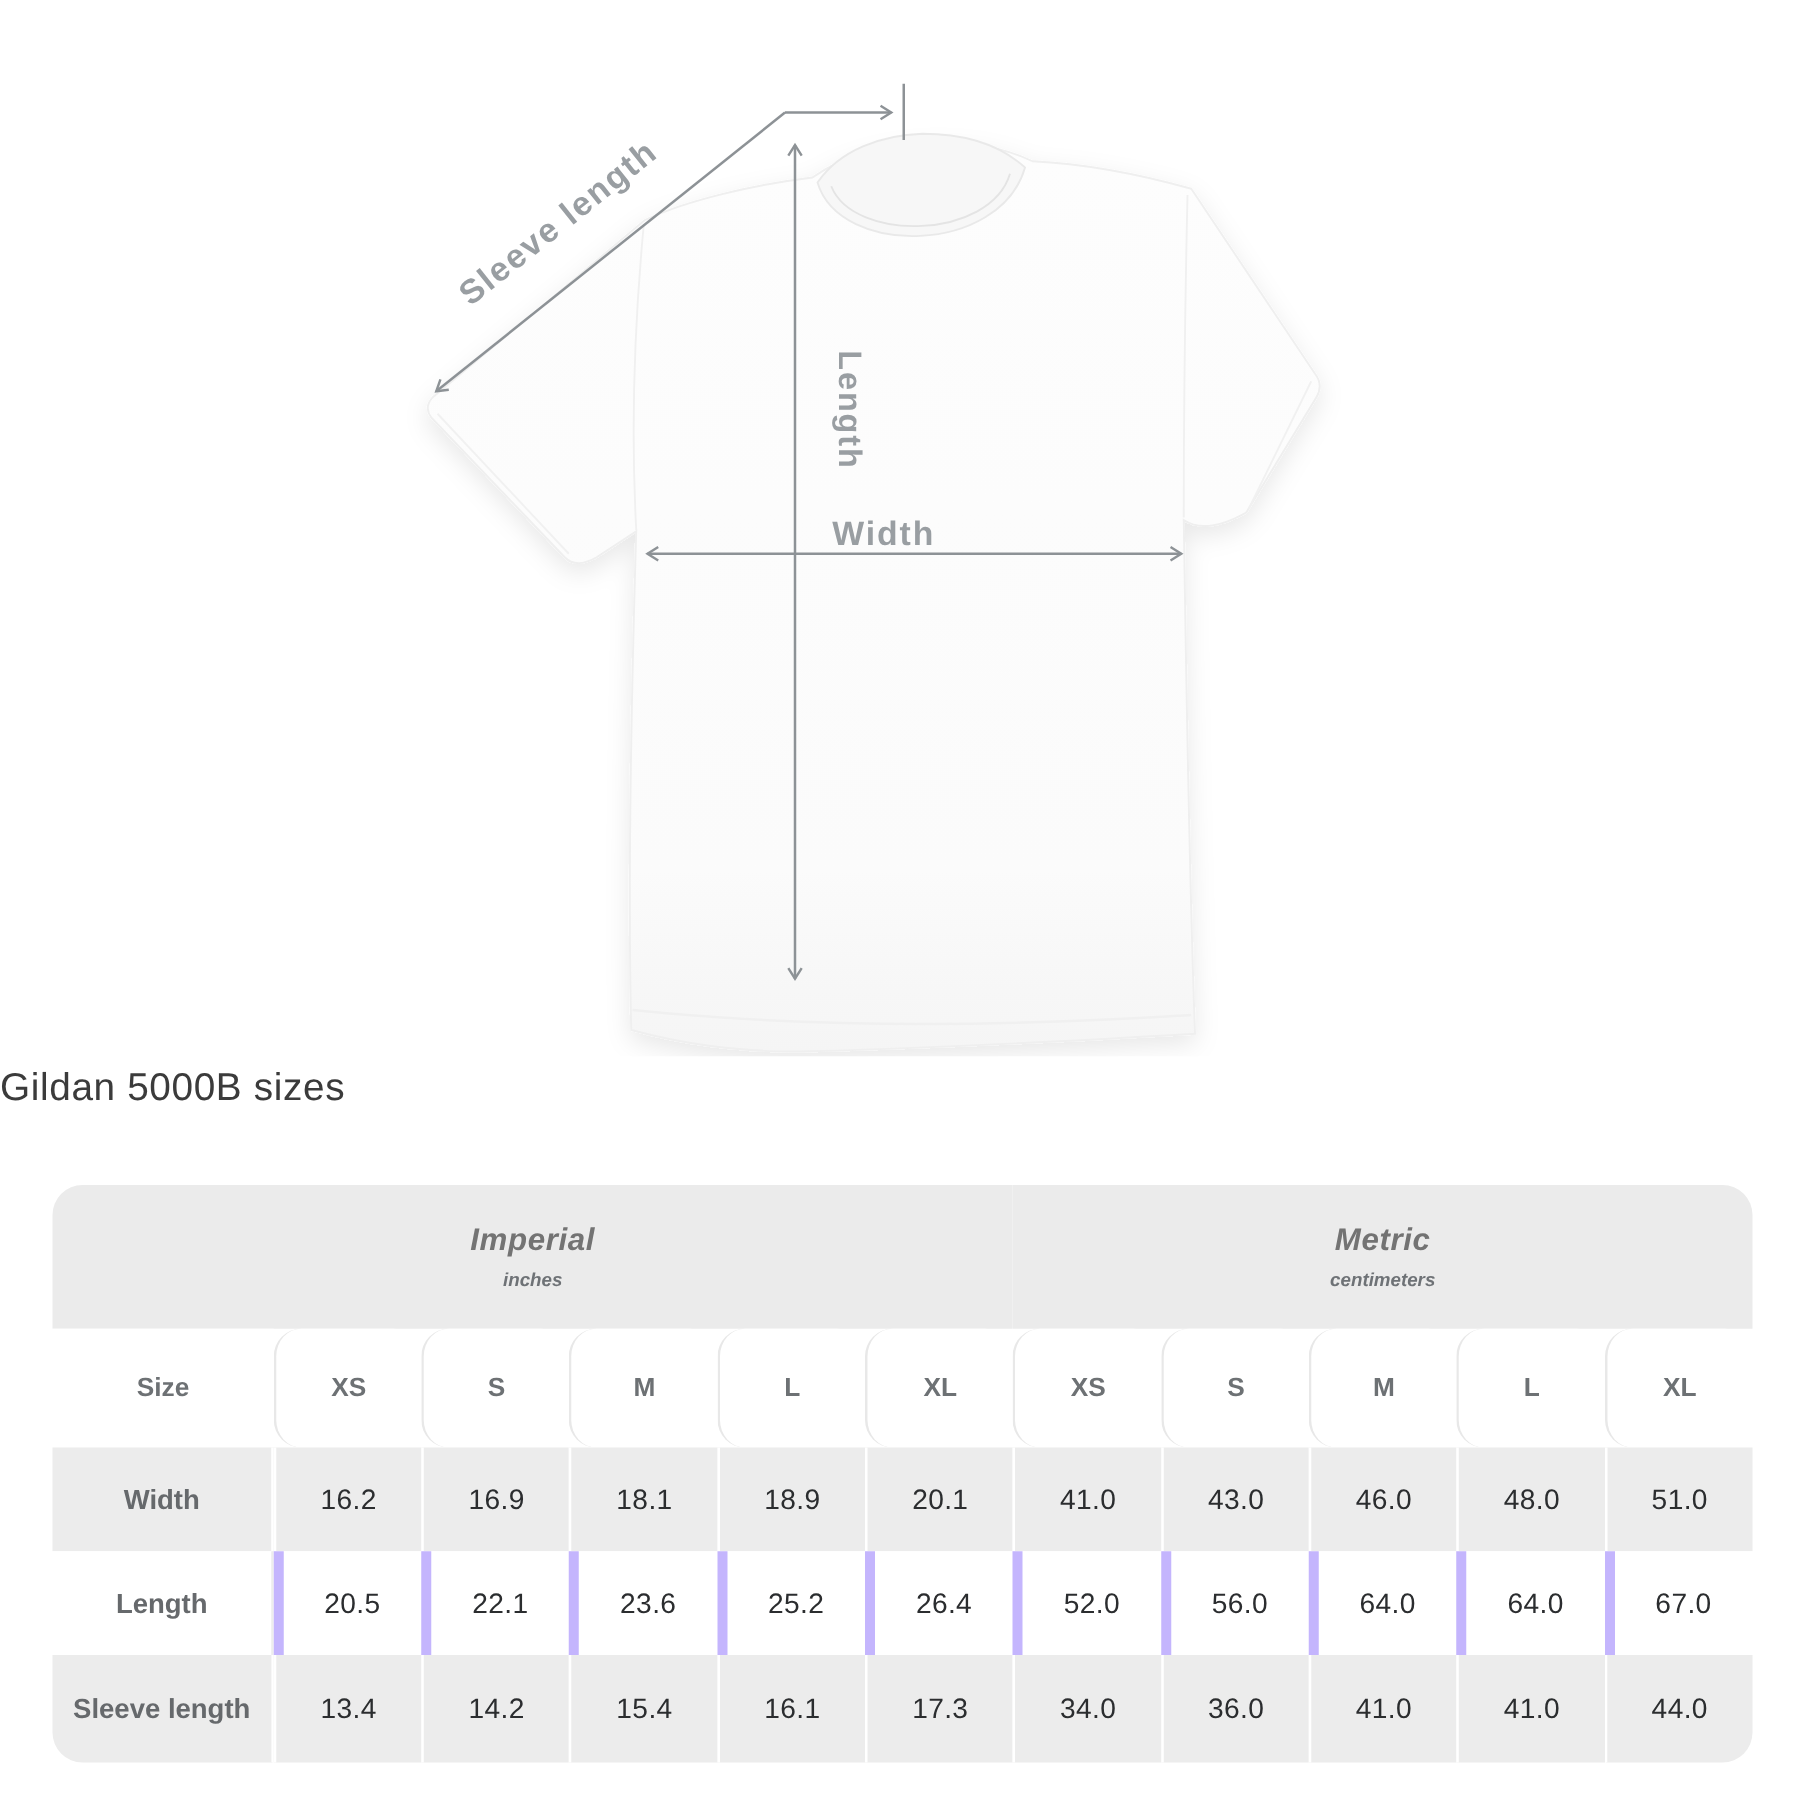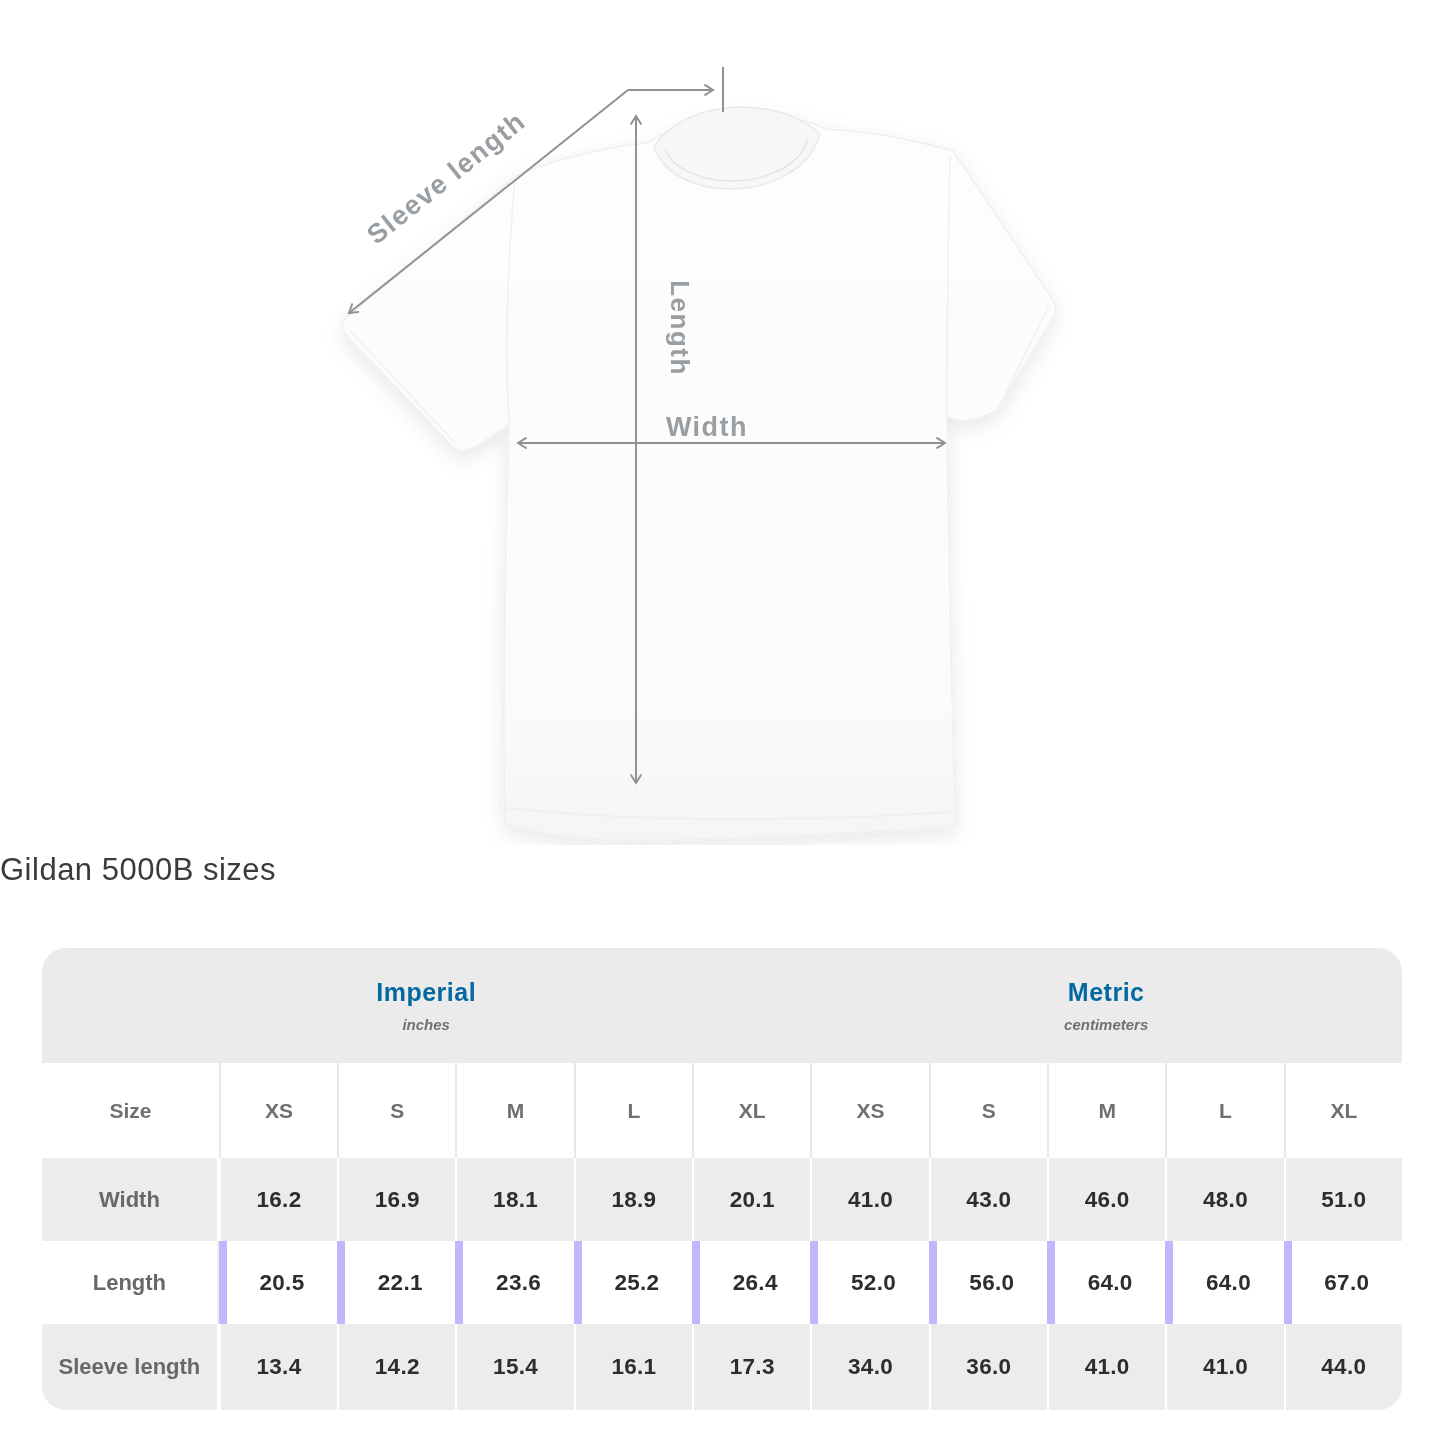--- a/index.html
+++ b/index.html
@@ -34,31 +34,31 @@
   col.c-size{width:8.7%;}
   .size-chart th,.size-chart td{
     padding:0;text-align:center;vertical-align:middle;
     font-family:"Liberation Sans", sans-serif;
   }
   
   tr.band{height:115px;}
   tr.band th{background:#ebebeb;border:none;}
   th.band-left{border-top-left-radius:24px;}
   th.band-right{border-top-right-radius:24px;}
-  .band-name{font-size:25px;font-weight:bold;color:#0369a1;letter-spacing:.5px;}
+  .band-name{font-size:25px;font-weight:bold;font-style:italic;color:#737373;letter-spacing:.5px;}
   .band-unit{font-size:15px;font-style:italic;color:#6e7276;margin-top:9px;}
   
   tr.sizes-row{height:95px;}
   tr.sizes-row th{background:#ffffff;font-size:21px;font-weight:bold;color:#6d7174;}
-  tr.sizes-row th + th{border-left:2px solid #e8e8e8;}
+  tr.sizes-row th + th{border-left:2px solid #e8e8e8;border-radius:22px;}
   
   tbody tr{height:83px;}
   tbody tr:last-child{height:86px;}
   tbody th{font-size:22px;font-weight:bold;color:#66696c;}
-  tbody td{font-size:22.5px;font-weight:bold;color:#2b2d2f;letter-spacing:.3px;}
+  tbody td{font-size:22.5px;font-weight:normal;color:#2b2d2f;letter-spacing:.3px;}
   tr.row-gray th, tr.row-gray td{background:#ececec;}
   tr.row-white th, tr.row-white td{background:#ffffff;}
   tr.row-gray td + td, tr.row-gray th + td{border-left:2px solid #ffffff;}
   tr.row-gray th{border-right:2px solid #ffffff;}
   tr.row-white td + td, tr.row-white th + td{border-left:8px solid #c4b5fd;}
   tr.row-white th{border-right:2px solid #ededed;}
   tr.row-gray td{border-left-width:0;}
   tr.row-gray td + td{border-left-width:2px;}
   tbody tr:last-child th{border-bottom-left-radius:24px;}
   tbody tr:last-child td:last-child{border-bottom-right-radius:24px;}

